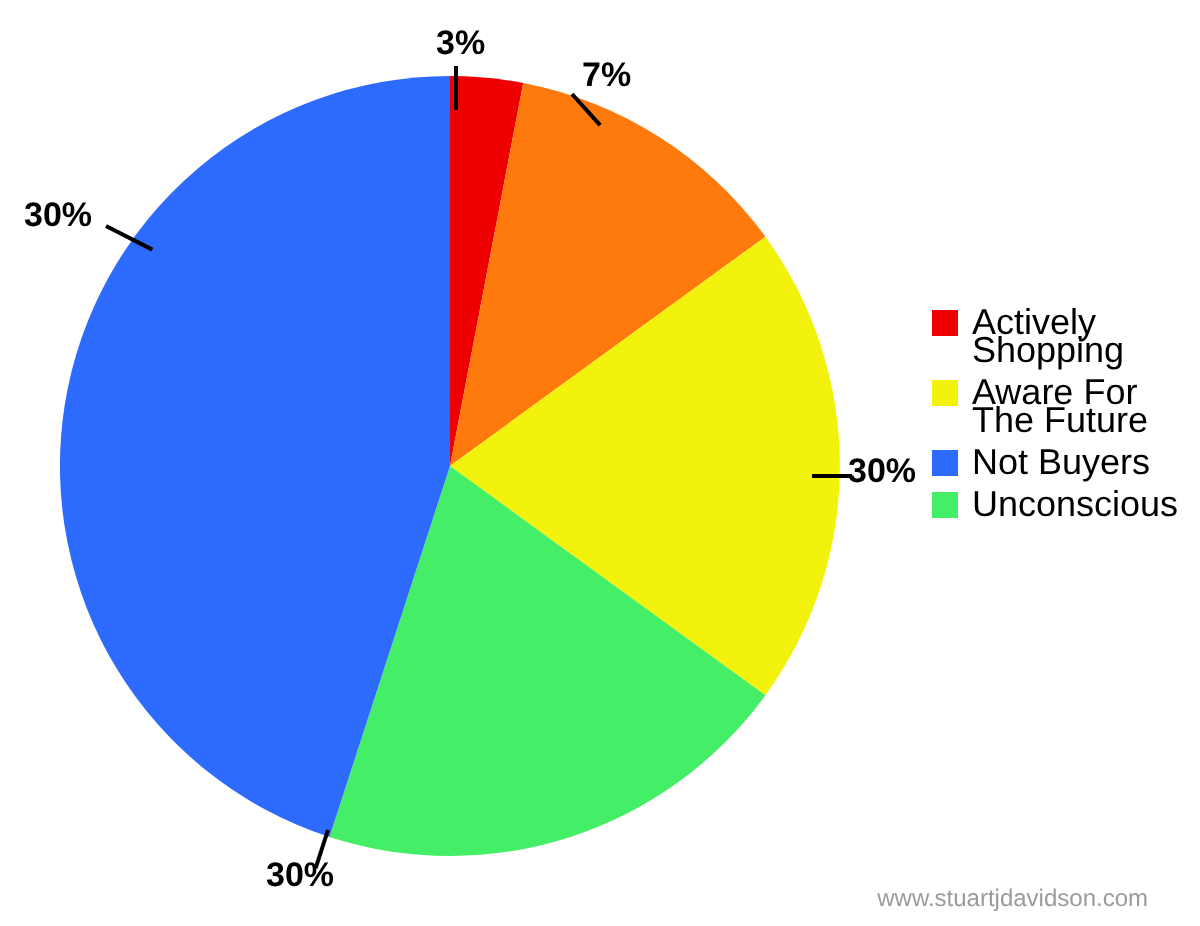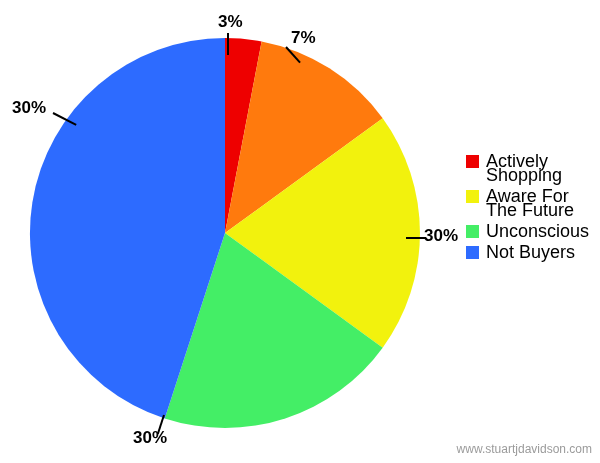--- a/index.html
+++ b/index.html
@@ -63,21 +63,21 @@
   }
   .legend-text {
     font-family: "Liberation Sans", sans-serif;
     font-size: 18px;
     color: #000000;
     line-height: 14px;
     white-space: pre-line;
   }
   .watermark {
     position: absolute;
-    right: 8px;
+    right: 26px;
     bottom: 7px;
     font-family: "Liberation Sans", sans-serif;
     font-size: 12px;
     color: #9b9b9b;
   }
 </style>
 </head>
 <body>
 
 <div id="chart-area">
@@ -113,24 +113,24 @@
     <div class="legend-row">
       <span class="legend-swatch" style="background:#ee0000;"></span>
       <span class="legend-text">Actively
 Shopping</span>
     </div>
     <div class="legend-row">
       <span class="legend-swatch" style="background:#f2f20d;"></span>
       <span class="legend-text">Aware For
 The Future</span>
     </div>
+    <div class="legend-row" style="margin-top:6px;">
+      <span class="legend-swatch" style="background:#2d6bff;"></span>
+      <span class="legend-text">Not Buyers</span>
+    </div>
     <div class="legend-row">
       <span class="legend-swatch" style="background:#44ee66;"></span>
       <span class="legend-text">Unconscious</span>
-    </div>
-    <div class="legend-row" style="margin-top:6px;">
-      <span class="legend-swatch" style="background:#2d6bff;"></span>
-      <span class="legend-text">Not Buyers</span>
     </div>
   </div>
 
   <div class="watermark">www.stuartjdavidson.com</div>
 </div>
 
 </body></html>

